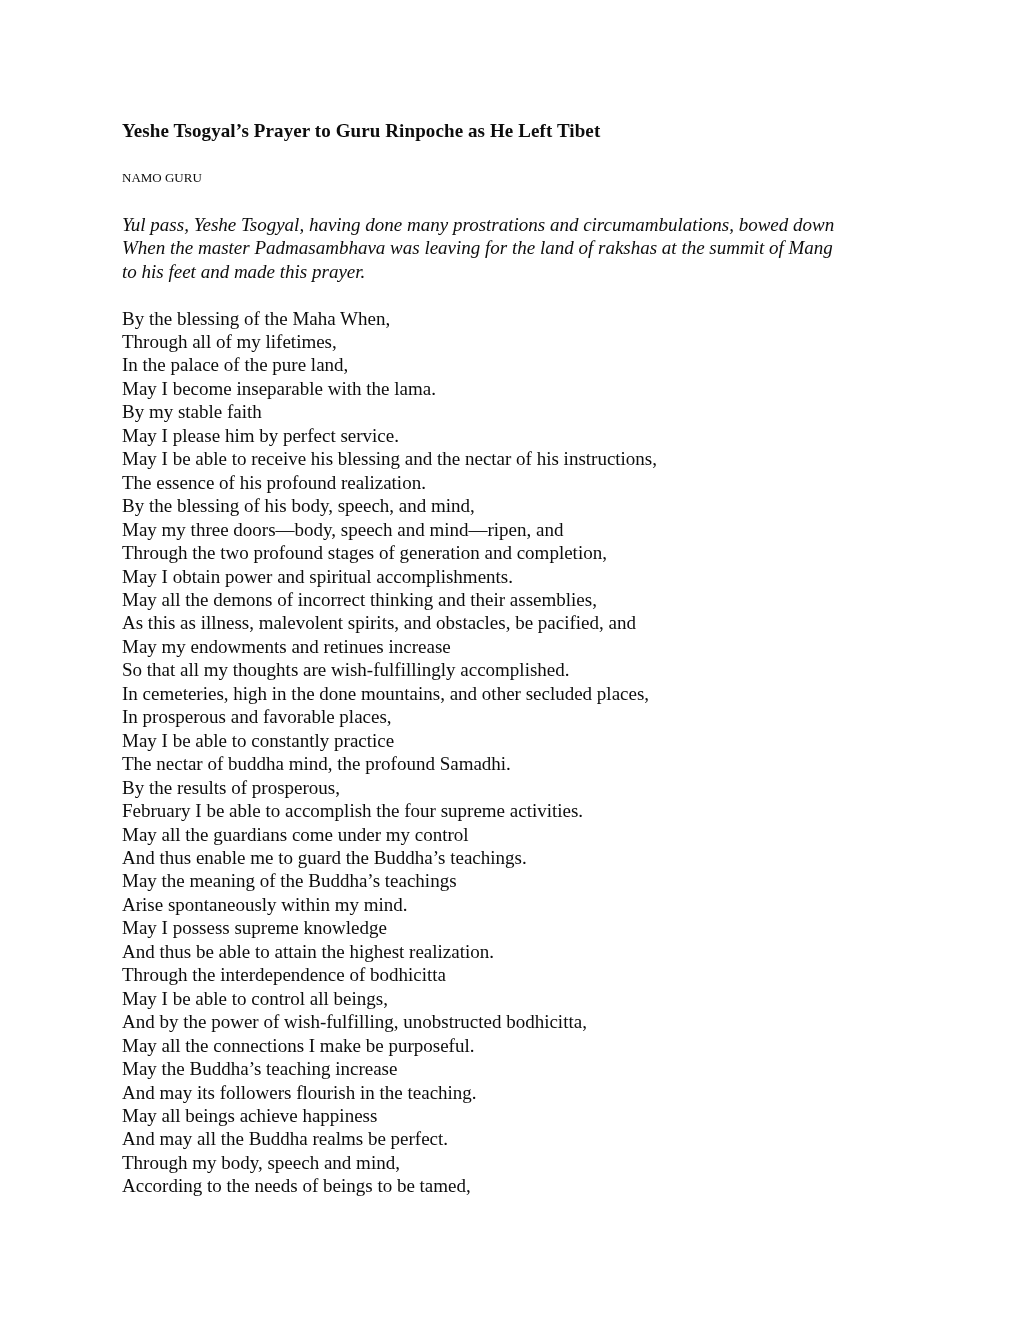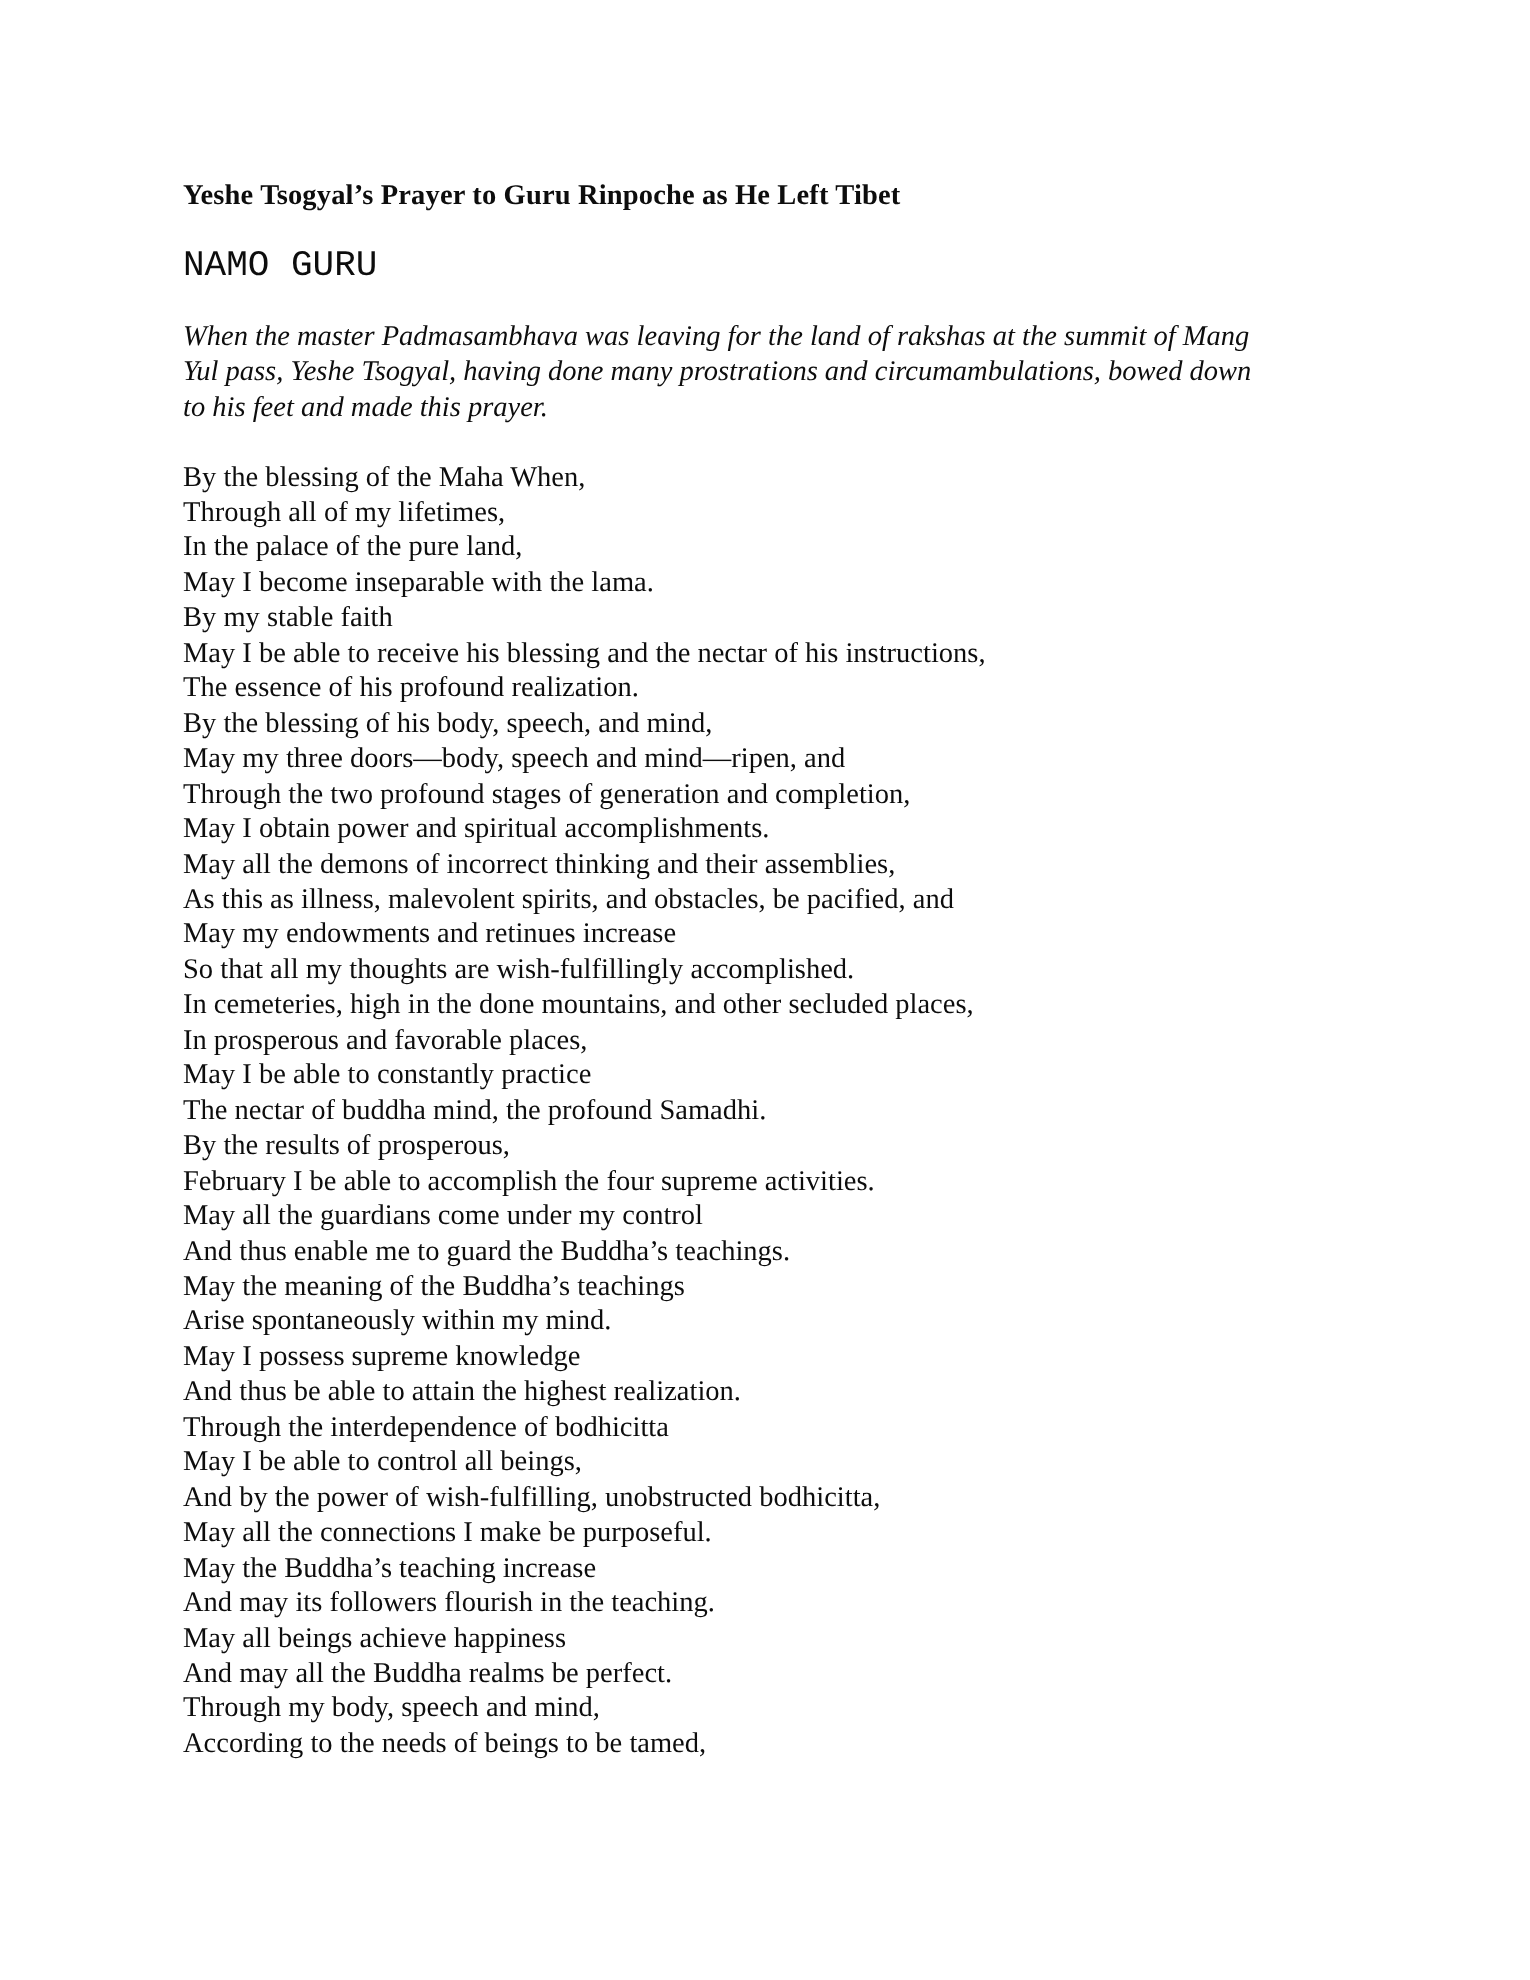--- a/index.html
+++ b/index.html
@@ -27,24 +27,23 @@
     overflow: hidden;
   }
   .doc-title {
     font-size: 19px;
     line-height: 23.45px;
     font-weight: bold;
     margin: 0 0 23.45px 0;
     letter-spacing: 0.1px;
   }
   .salutation {
-    font-size: 24px;
+    font-size: 13px;
     line-height: 23.45px;
     margin: 0 0 23.45px 0;
-    font-family: Liberation Mono, monospace;
   }
   .preamble {
     font-size: 19px;
     line-height: 23.45px;
     font-style: italic;
     margin: 0 0 23.45px 0;
   }
   .preamble .pre-line {
     white-space: nowrap;
   }
@@ -60,31 +59,32 @@
 </head>
 <body>
 
 <div class="page">
 
   <h1 class="doc-title">Yeshe Tsogyal’s Prayer to Guru Rinpoche as He Left Tibet</h1>
 
   <p class="salutation">NAMO GURU</p>
 
   <div class="preamble">
+    <div class="pre-line">Yul pass, Yeshe Tsogyal, having done many prostrations and circumambulations, bowed down</div>
     <div class="pre-line">When the master Padmasambhava was leaving for the land of rakshas at the summit of Mang</div>
-    <div class="pre-line">Yul pass, Yeshe Tsogyal, having done many prostrations and circumambulations, bowed down</div>
     <div class="pre-line">to his feet and made this prayer.</div>
   </div>
 
   <div class="poem">
     <div class="poem-line">By the blessing of the Maha When,</div>
     <div class="poem-line">Through all of my lifetimes,</div>
     <div class="poem-line">In the palace of the pure land,</div>
     <div class="poem-line">May I become inseparable with the lama.</div>
     <div class="poem-line">By my stable faith</div>
+    <div class="poem-line">May I please him by perfect service.</div>
     <div class="poem-line">May I be able to receive his blessing and the nectar of his instructions,</div>
     <div class="poem-line">The essence of his profound realization.</div>
     <div class="poem-line">By the blessing of his body, speech, and mind,</div>
     <div class="poem-line">May my three doors—body, speech and mind—ripen, and</div>
     <div class="poem-line">Through the two profound stages of generation and completion,</div>
     <div class="poem-line">May I obtain power and spiritual accomplishments.</div>
     <div class="poem-line">May all the demons of incorrect thinking and their assemblies,</div>
     <div class="poem-line">As this as illness, malevolent spirits, and obstacles, be pacified, and</div>
     <div class="poem-line">May my endowments and retinues increase</div>
     <div class="poem-line">So that all my thoughts are wish-fulfillingly accomplished.</div>

